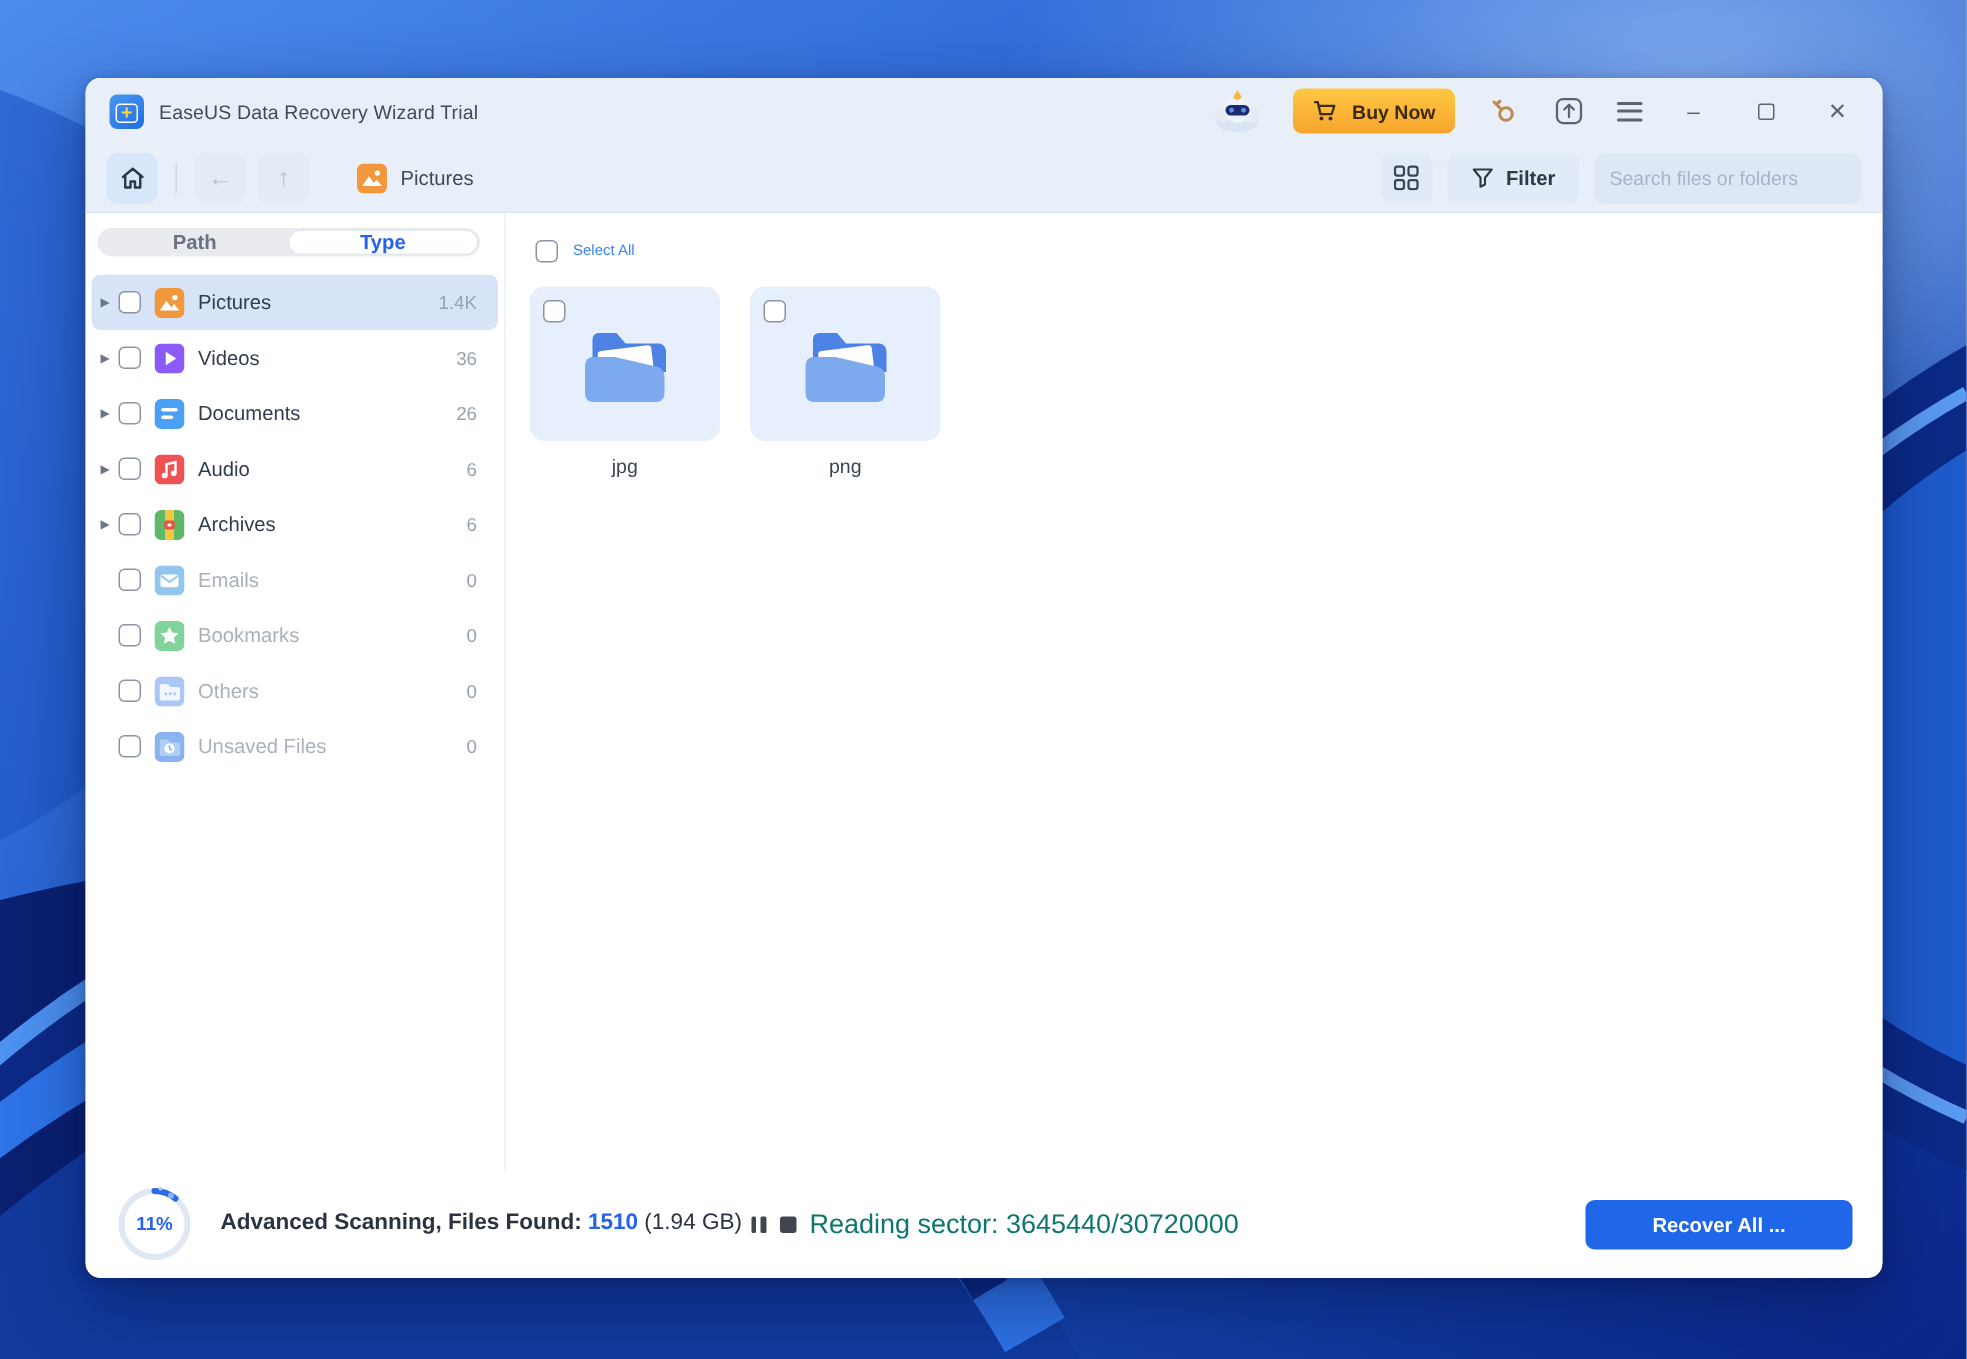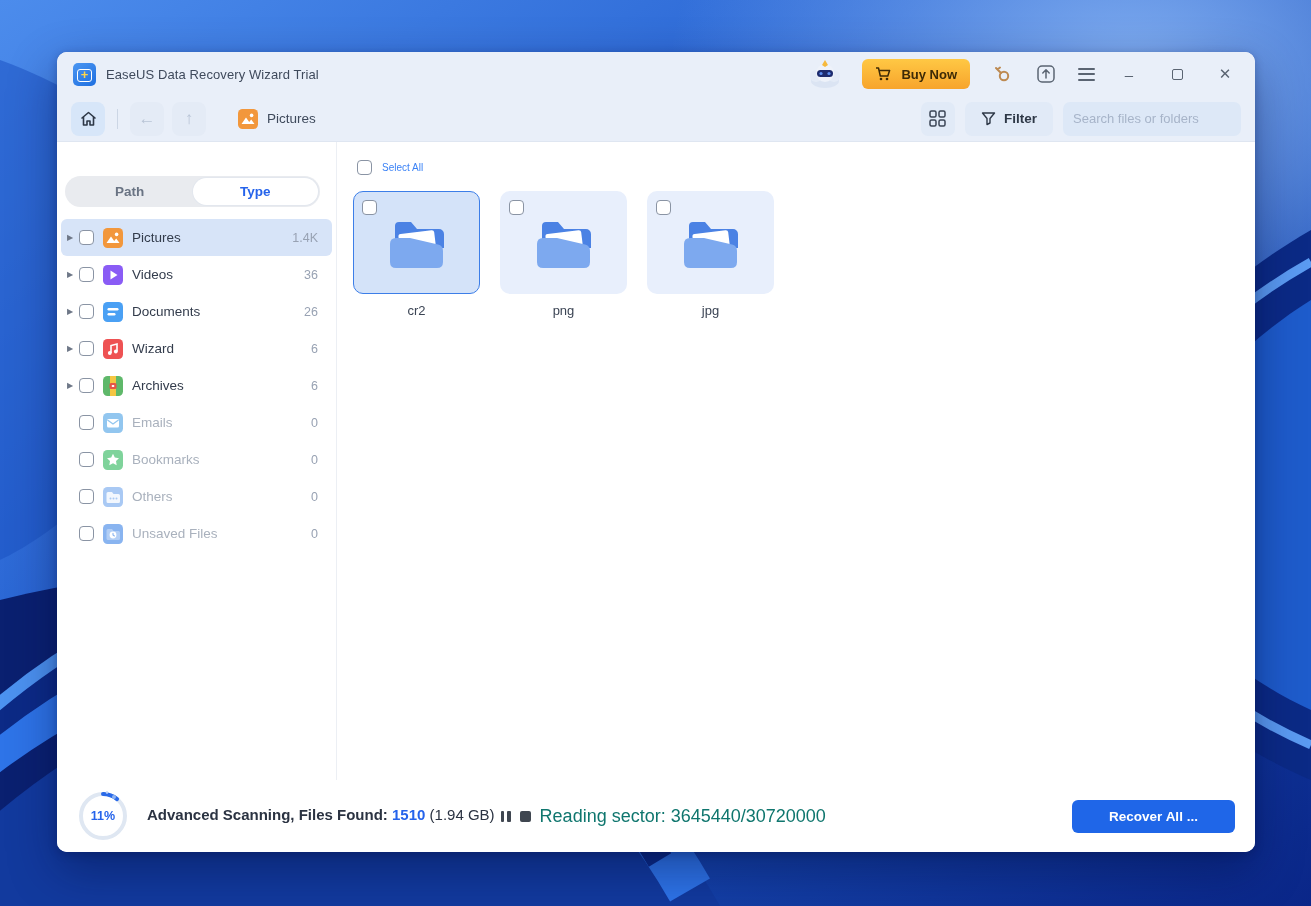--- a/index.html
+++ b/index.html
@@ -52,21 +52,21 @@
     padding:0 16px; cursor:pointer; }
   .filter-btn span { font-size:13.5px; font-weight:bold; color:#2e3847; }
   .searchbox { width:178px; height:34px; border-radius:7px; background:#dde8f7; display:flex; align-items:center; padding:0 10px; }
   .searchbox input { flex:1; border:none; outline:none; background:transparent; font-size:13px; color:#3f4a5c;
     font-family:inherit; }
   .searchbox input::placeholder { color:#a7b4c9; }
 
   
   .content { flex:1; display:flex; min-height:0; background:#fff; }
   .sidebar { width:280px; border-right:1px solid #eceff4; display:flex; flex-direction:column; }
-  .seg { margin:34px 16px 12px 8px; background:#e9ebef; border-radius:16px; height:31px; display:flex; padding:2px; }
+  .seg { margin:10px 16px 12px 8px; background:#e9ebef; border-radius:16px; height:19px; display:flex; padding:2px; }
   .seg-btn { flex:1; display:flex; align-items:center; justify-content:center; border-radius:14px;
     font-size:13.5px; color:#697383; font-weight:bold; cursor:pointer; }
   .seg-btn.active { background:#fff; color:#2563eb; box-shadow:0 0 0 1px #e3e7ee; }
 
   .side-list { flex:1; overflow:hidden; padding:0 4px; }
   .side-row { height:37px; display:flex; align-items:center; border-radius:6px; padding:0 8px 0 6px; cursor:pointer; }
   .side-row.selected { background:#d7e4f8; }
   .arrow { width:12px; font-size:8px; color:#6e7787; flex:0 0 auto; }
   .cb { width:15px; height:15px; border:1.5px solid #8a94a4; border-radius:4px; background:#fff; flex:0 0 auto; cursor:pointer; }
   .side-ic { width:20px; height:20px; border-radius:5px; margin:0 9px; flex:0 0 auto; position:relative;
@@ -95,21 +95,21 @@
     font-size:12.5px; font-weight:bold; color:#2563eb; }
   .foot-text { margin-left:18px; display:flex; flex-direction:row; gap:6px; }
   .scan-line { font-size:15px; font-weight:bold; color:#2b3342; }
   .scan-line .found { color:#2563eb; }
   .scan-line .size { font-weight:normal; }
   .sector-line { display:flex; align-items:center; gap:9px; }
   .pause-ic { display:flex; gap:3px; cursor:pointer; }
   .pause-ic i { width:3.5px; height:11px; background:#3f4650; border-radius:1px; }
   .stop-ic { width:11px; height:11px; background:#3f4650; border-radius:2px; cursor:pointer; }
   .sector-line span { font-size:18px; color:#0f766e; }
-  .recover-btn { margin-left:auto; width:163px; height:33px; background:#1f66e8; border:none; border-radius:6px;
+  .recover-btn { margin-left:auto; width:178px; height:33px; background:#1f66e8; border:none; border-radius:6px;
     color:#fff; font-size:13.5px; font-weight:bold; font-family:inherit; cursor:pointer; }
 </style>
 </head>
 <body>
 
 <svg class="wallpaper" width="1311" height="906" viewBox="0 0 1311 906">
   <defs>
     <linearGradient id="sky" x1="0" y1="0" x2="1" y2="1">
       <stop offset="0" stop-color="#4c8cec"></stop>
         <stop offset="0.35" stop-color="#2a66d4"></stop>
@@ -282,21 +282,21 @@
           <span class="arrow">▶</span>
           <span class="cb"></span>
           <span class="side-ic">
             <svg width="20" height="20" viewBox="0 0 20 20">
                 <rect width="20" height="20" rx="4.5" fill="#ee5253"></rect>
                 <path d="M8 14 V6.5 L14 5 V12.5" fill="none" stroke="#fff" stroke-width="1.6"></path>
                 <circle cx="6.8" cy="14" r="1.9" fill="#fff"></circle>
                 <circle cx="12.8" cy="12.5" r="1.9" fill="#fff"></circle>
               </svg>
           </span>
-          <span class="side-label">Wizard</span>
+          <span class="side-label">Audio</span>
           <span class="side-count">6</span>
         </div>
 
         <div class="side-row">
           <span class="arrow">▶</span>
           <span class="cb"></span>
           <span class="side-ic">
             <svg width="20" height="20" viewBox="0 0 20 20">
                 <rect width="20" height="20" rx="4.5" fill="#5fb86a"></rect>
                 <rect x="7" y="0" width="6" height="20" fill="#f5c642"></rect>
@@ -369,56 +369,45 @@
       </div>
     </div>
 
     <div class="main">
       <div class="selectall">
         <span class="cb"></span>
         <span class="lbl">Select All</span>
       </div>
       <div class="tiles">
 
+
         <div class="tile-wrap">
-          <div class="tile selected">
+          <div class="tile">
             <span class="cb"></span>
             <svg width="68" height="54" viewBox="0 0 68 54">
               <path d="M12 10 a4 4 0 0 1 4-4 h12 l6 7 h22 a5 5 0 0 1 5 5 v14 h-49 Z" fill="#4b82e4"></path>
               <rect x="16" y="16" width="36" height="16" rx="2.5" fill="#fff" transform="rotate(-7 34 24)"></rect>
               <path d="M7 28 Q7 22 13 22 L27 22 55 28.5 Q60 29.7 60 35 L60 46 Q60 52 54 52 L13 52 Q7 52 7 46 Z" fill="#7da9ef"></path>
             </svg>
           </div>
-          <span class="tile-label">cr2</span>
+          <span class="tile-label">jpg</span>
         </div>
 
         <div class="tile-wrap">
           <div class="tile">
             <span class="cb"></span>
             <svg width="68" height="54" viewBox="0 0 68 54">
               <path d="M12 10 a4 4 0 0 1 4-4 h12 l6 7 h22 a5 5 0 0 1 5 5 v14 h-49 Z" fill="#4b82e4"></path>
               <rect x="16" y="16" width="36" height="16" rx="2.5" fill="#fff" transform="rotate(-7 34 24)"></rect>
               <path d="M7 28 Q7 22 13 22 L27 22 55 28.5 Q60 29.7 60 35 L60 46 Q60 52 54 52 L13 52 Q7 52 7 46 Z" fill="#7da9ef"></path>
             </svg>
           </div>
           <span class="tile-label">png</span>
         </div>
 
-        <div class="tile-wrap">
-          <div class="tile">
-            <span class="cb"></span>
-            <svg width="68" height="54" viewBox="0 0 68 54">
-              <path d="M12 10 a4 4 0 0 1 4-4 h12 l6 7 h22 a5 5 0 0 1 5 5 v14 h-49 Z" fill="#4b82e4"></path>
-              <rect x="16" y="16" width="36" height="16" rx="2.5" fill="#fff" transform="rotate(-7 34 24)"></rect>
-              <path d="M7 28 Q7 22 13 22 L27 22 55 28.5 Q60 29.7 60 35 L60 46 Q60 52 54 52 L13 52 Q7 52 7 46 Z" fill="#7da9ef"></path>
-            </svg>
-          </div>
-          <span class="tile-label">jpg</span>
-        </div>
-
       </div>
     </div>
   </div>
 
 
   <div class="footer">
     <div class="ring">
       <svg width="52" height="52" viewBox="0 0 52 52">
         <circle cx="26" cy="26" r="22" fill="#fff" stroke="#dfe7f2" stroke-width="4"></circle>
         <circle cx="26" cy="26" r="22" fill="none" stroke="#2a6ae8" stroke-width="4" stroke-dasharray="15.2 123" stroke-linecap="round" transform="rotate(-90 26 26)"></circle>

